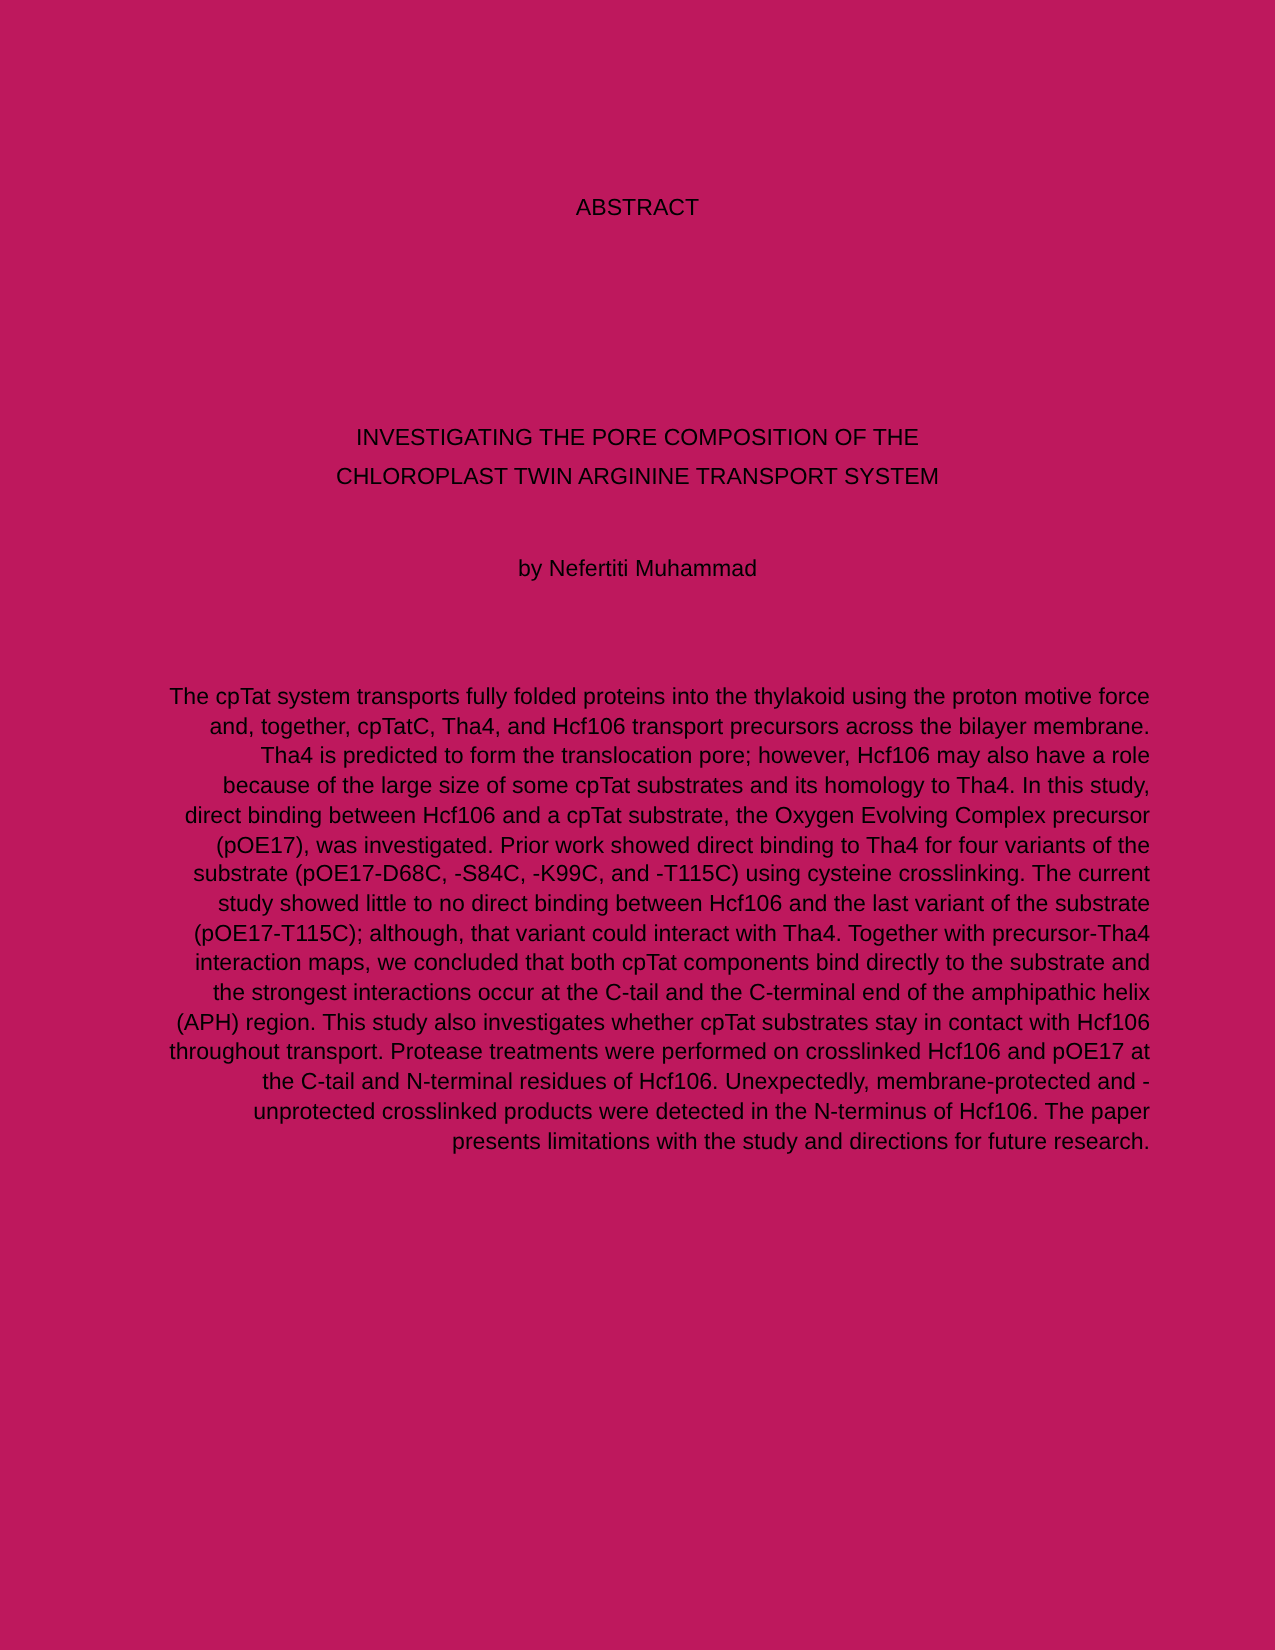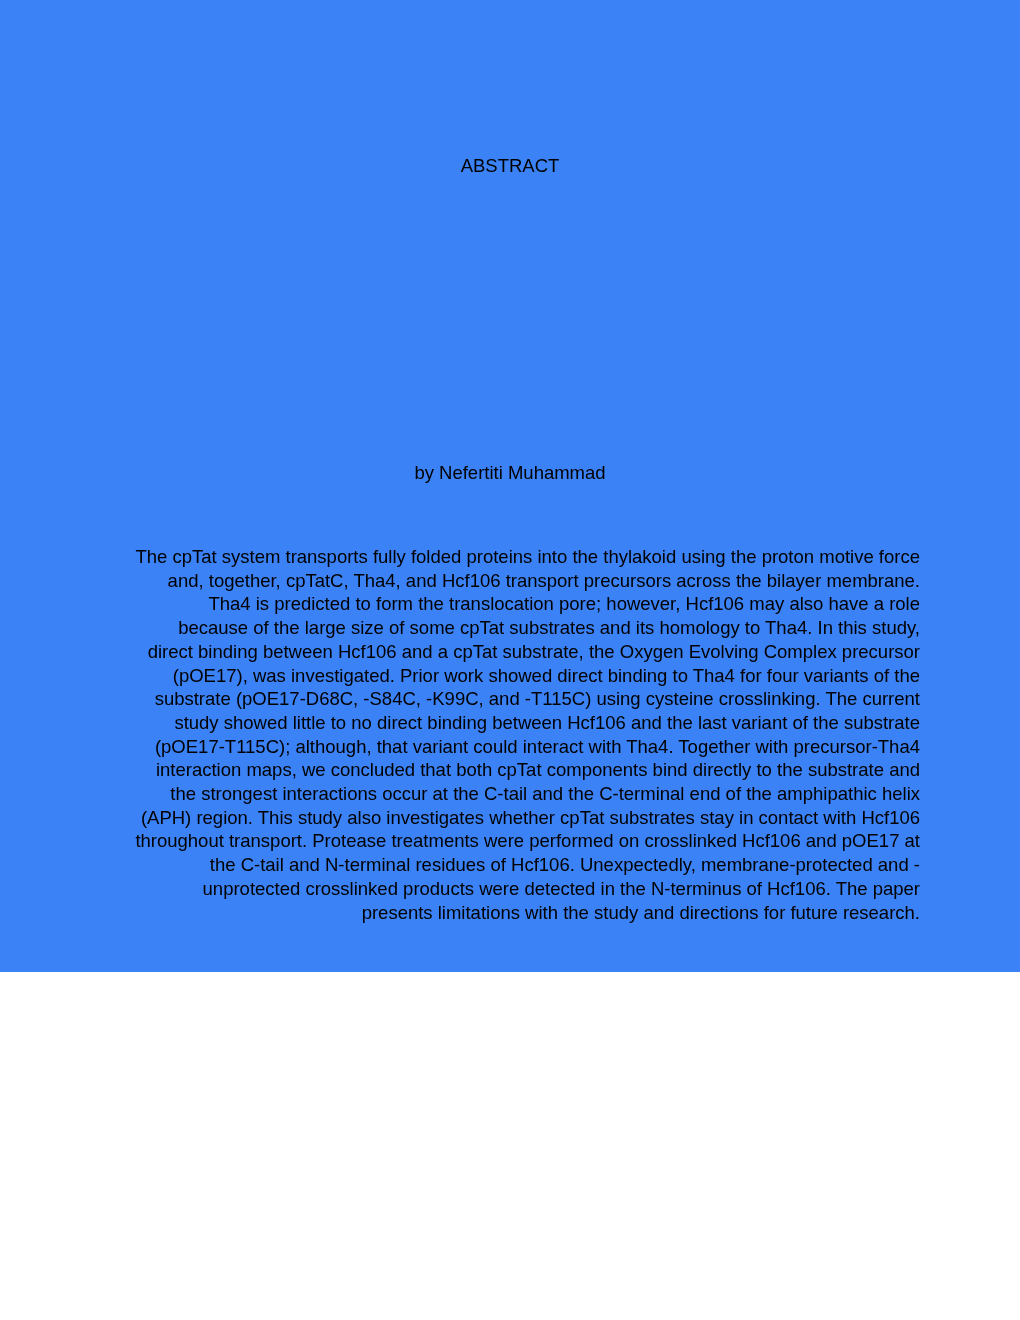--- a/index.html
+++ b/index.html
@@ -3,22 +3,22 @@
 <meta charset="utf-8">
 <style>
   html, body {
     margin: 0;
     padding: 0;
     background: #ffffff;
   }
   .page {
     position: relative;
     width: 1020px;
-    height: 972px;
-    background: #3b82f6;
+    height: 1320px;
+    background: #be185d;
     font-family: "Liberation Sans", sans-serif;
     color: #000000;
     overflow: hidden;
   }
   .centered {
     position: absolute;
     left: 0;
     width: 100%;
     text-align: center;
   }
@@ -33,40 +33,41 @@
     font-size: 18.5px;
     line-height: 31px;
     font-weight: 400;
     white-space: pre-line;
   }
   .byline {
     top: 443px;
     font-size: 18.5px;
     line-height: 24px;
     font-weight: 400;
-    margin-top: 18px;
   }
   .abstract {
     position: absolute;
     top: 545px;
     left: 120px;
     width: 800px;
     font-size: 18.5px;
     line-height: 23.7px;
     font-weight: 400;
     white-space: pre;
     text-align: right;
   }
 </style>
 </head>
 <body>
 
 <div class="page">
   <div class="centered heading">ABSTRACT</div>
 
+  <div class="centered title">INVESTIGATING THE PORE COMPOSITION OF THE
+CHLOROPLAST TWIN ARGININE TRANSPORT SYSTEM</div>
 
   <div class="centered byline">by Nefertiti Muhammad</div>
 
   <div class="abstract">The cpTat system transports fully folded proteins into the thylakoid using the proton motive force
 and, together, cpTatC, Tha4, and Hcf106 transport precursors across the bilayer membrane.
 Tha4 is predicted to form the translocation pore; however, Hcf106 may also have a role
 because of the large size of some cpTat substrates and its homology to Tha4. In this study,
 direct binding between Hcf106 and a cpTat substrate, the Oxygen Evolving Complex precursor
 (pOE17), was investigated. Prior work showed direct binding to Tha4 for four variants of the
 substrate (pOE17-D68C, -S84C, -K99C, and -T115C) using cysteine crosslinking. The current

